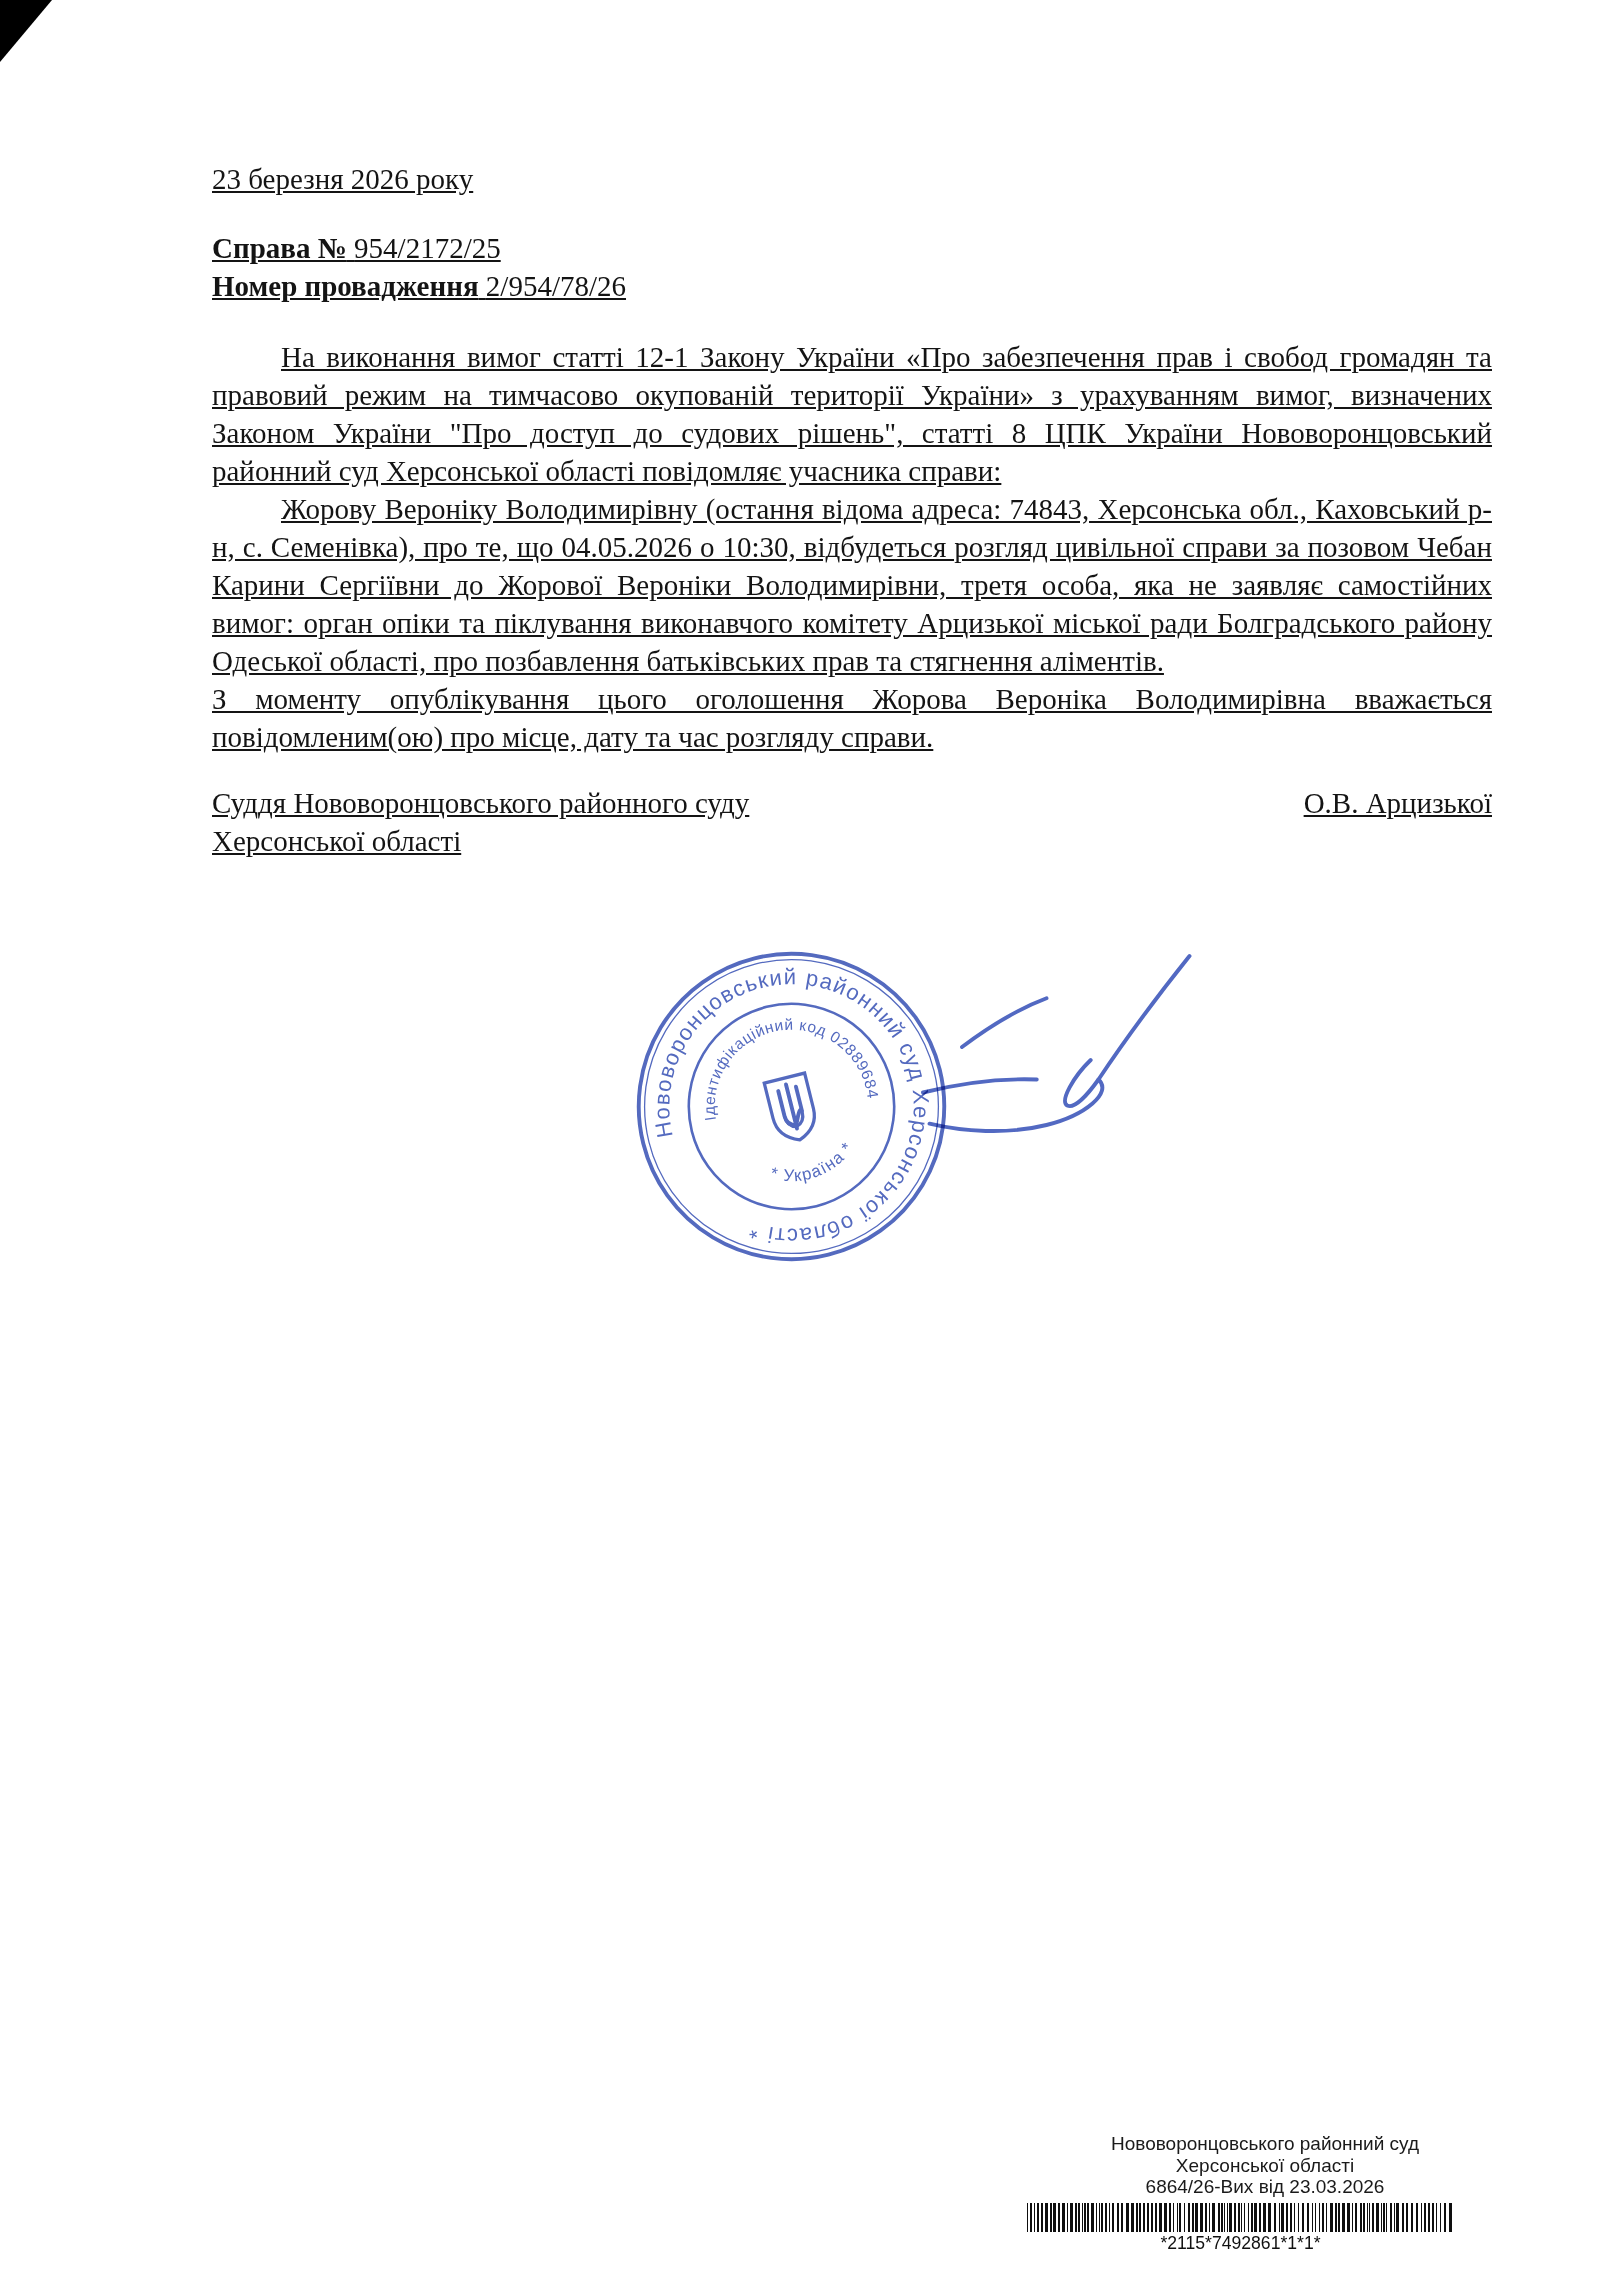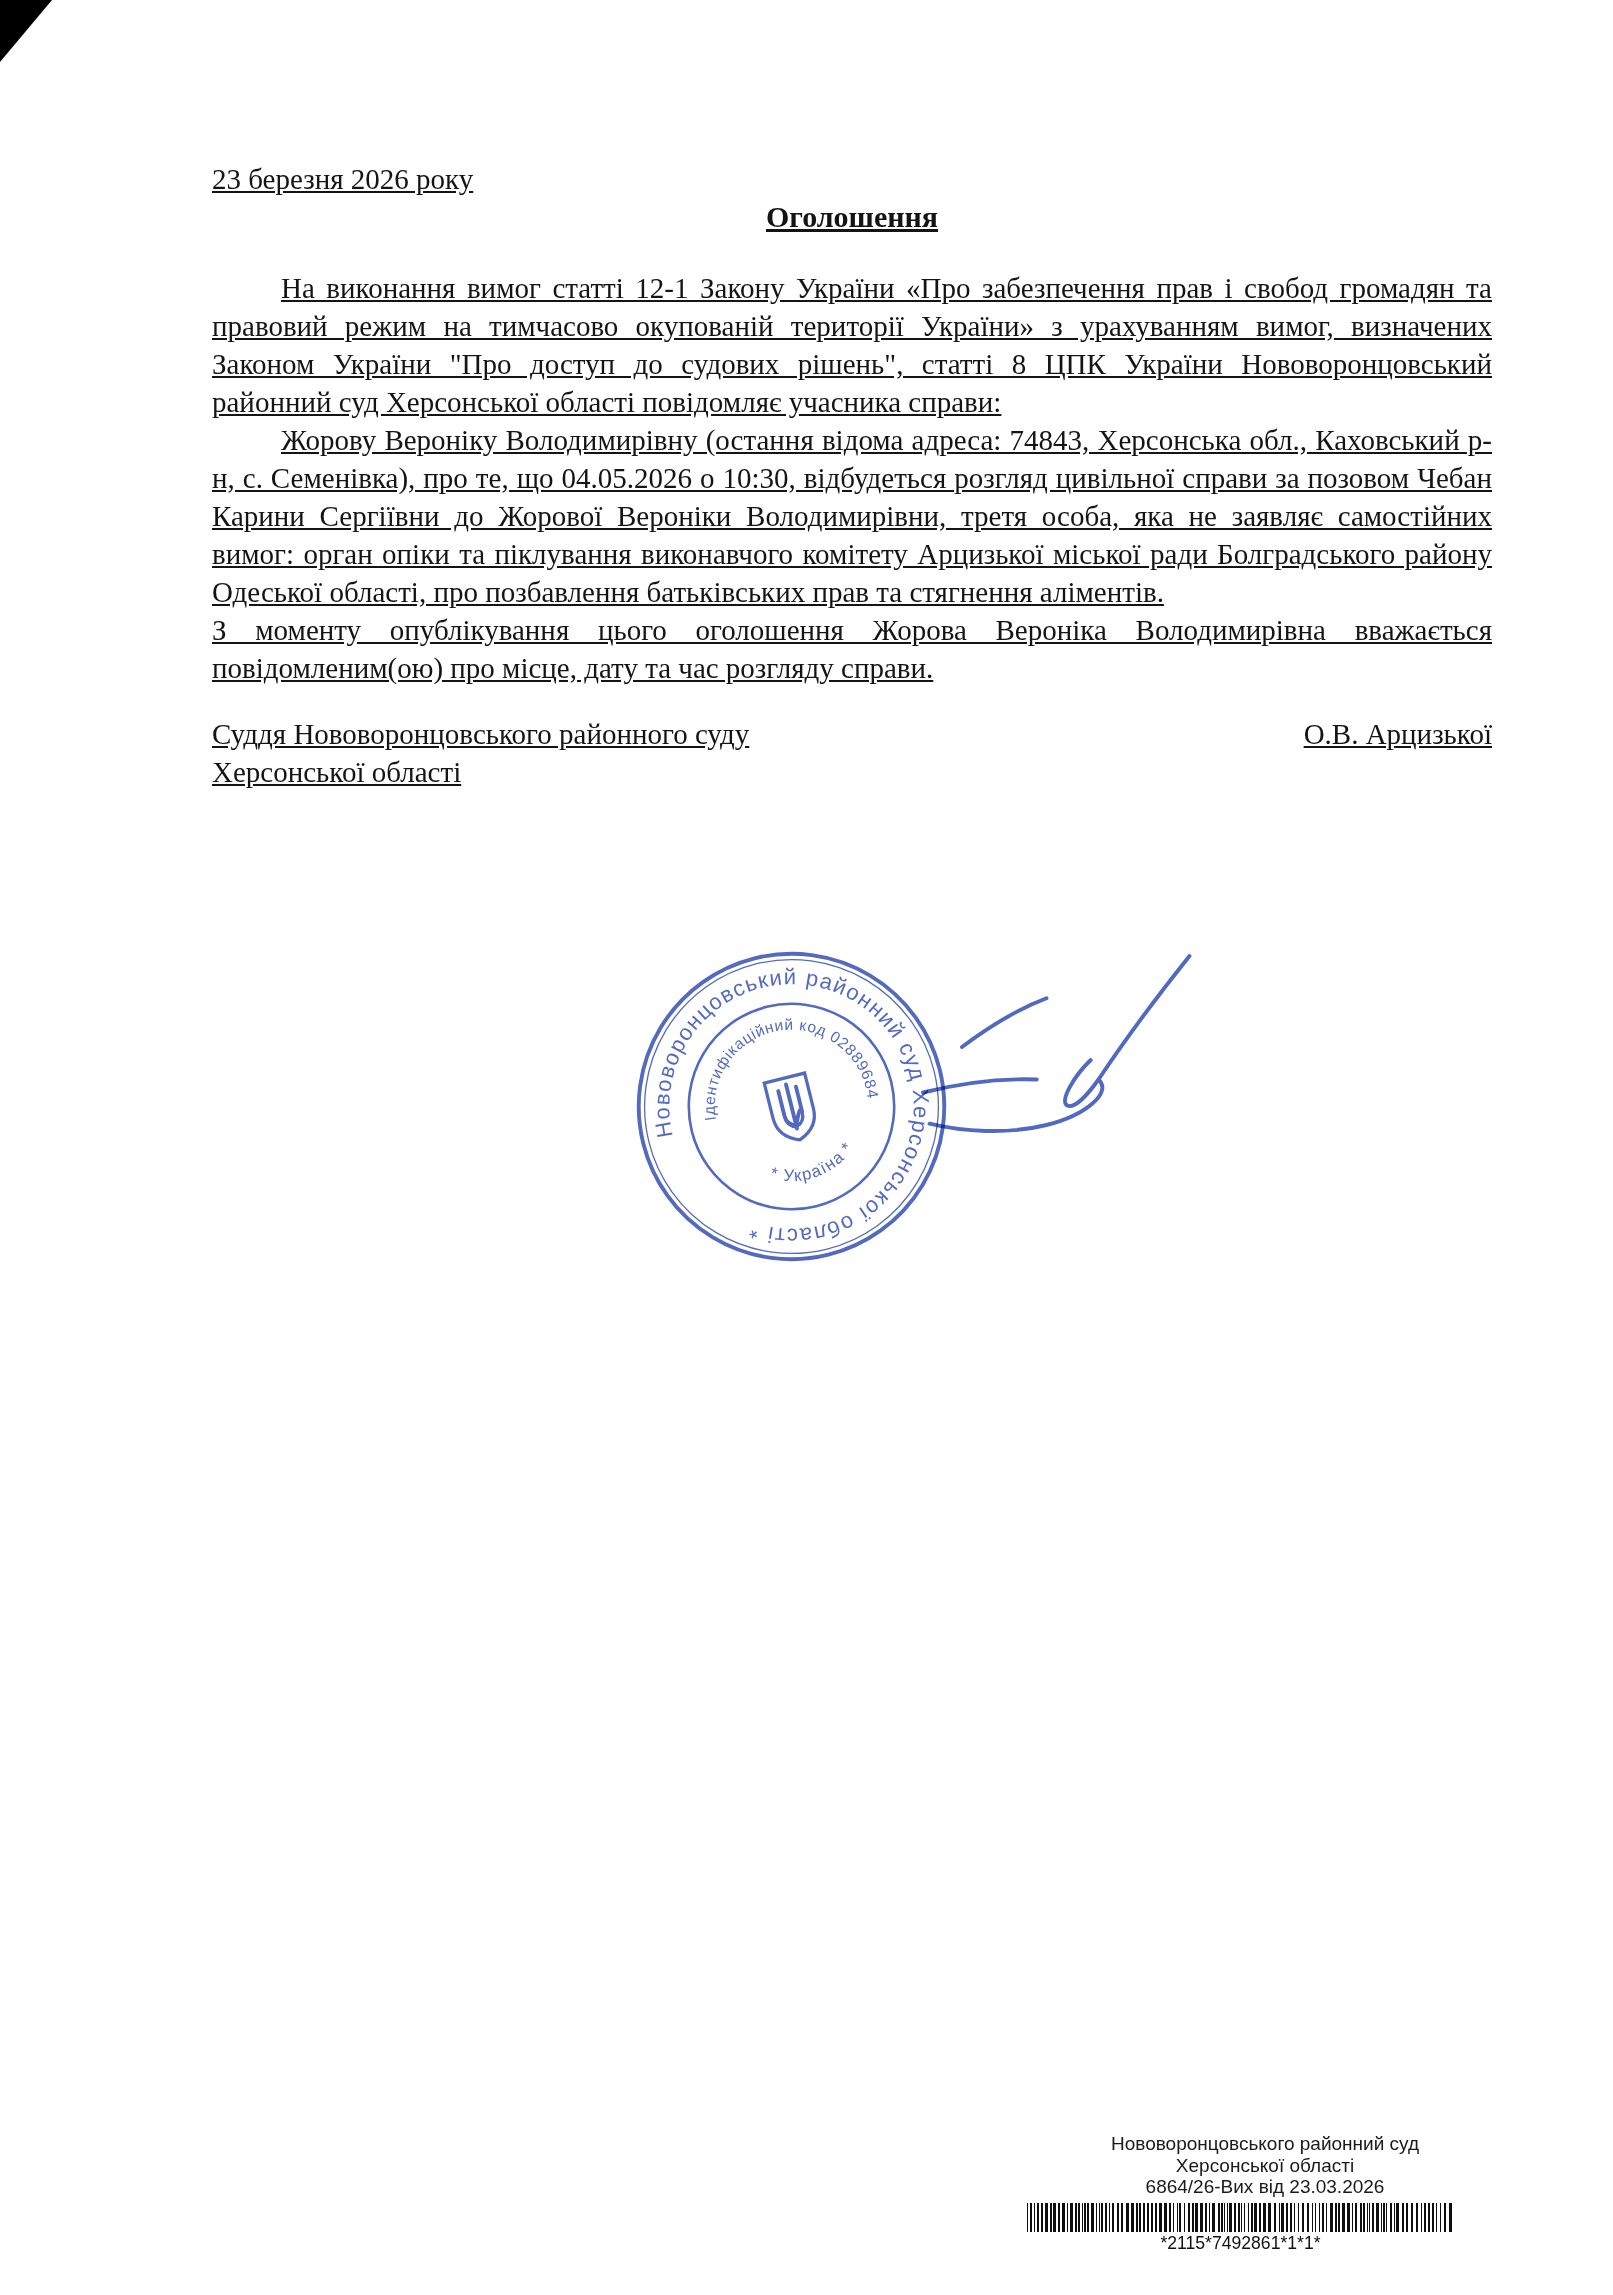--- a/index.html
+++ b/index.html
@@ -74,22 +74,25 @@
 </head>
 <body>
 
 <div class="page">
 
   <div class="scan-corner"></div>
 
   <div class="content">
     <p class="t-line">23 березня 2026 року</p>
 
-    <p class="doc-title">Оголошення</p>
-
+
+    <div class="case-block">
+      <p><span class="bold">Справа №</span>&nbsp;<span>954/2172/25</span></p>
+      <p><span class="bold">Номер провадження</span>&nbsp;<span>2/954/78/26</span></p>
+    </div>
 
     <div class="para-group">
       <p class="para">На виконання вимог статті 12-1 Закону України «Про забезпечення прав і свобод громадян та правовий режим на тимчасово окупованій території України» з урахуванням вимог, визначених Законом України "Про доступ до судових рішень", статті 8 ЦПК України Нововоронцовський районний суд Херсонської області повідомляє учасника справи:</p>
       <p class="para">Жорову Вероніку Володимирівну (остання відома адреса: 74843, Херсонська обл., Каховський р-н, с. Семенівка), про те, що 04.05.2026 о 10:30, відбудеться розгляд цивільної справи за позовом Чебан Карини Сергіївни до Жорової Вероніки Володимирівни, третя особа, яка не заявляє самостійних вимог: орган опіки та піклування виконавчого комітету Арцизької міської ради Болградського району Одеської області, про позбавлення батьківських прав та стягнення аліментів.</p>
     </div>
 
     <p class="para no-indent para3">З моменту опублікування цього оголошення Жорова Вероніка Володимирівна вважається повідомленим(ою) про місце, дату та час розгляду справи.</p>
 
     <div class="judge-row">
       <div class="judge-left">

